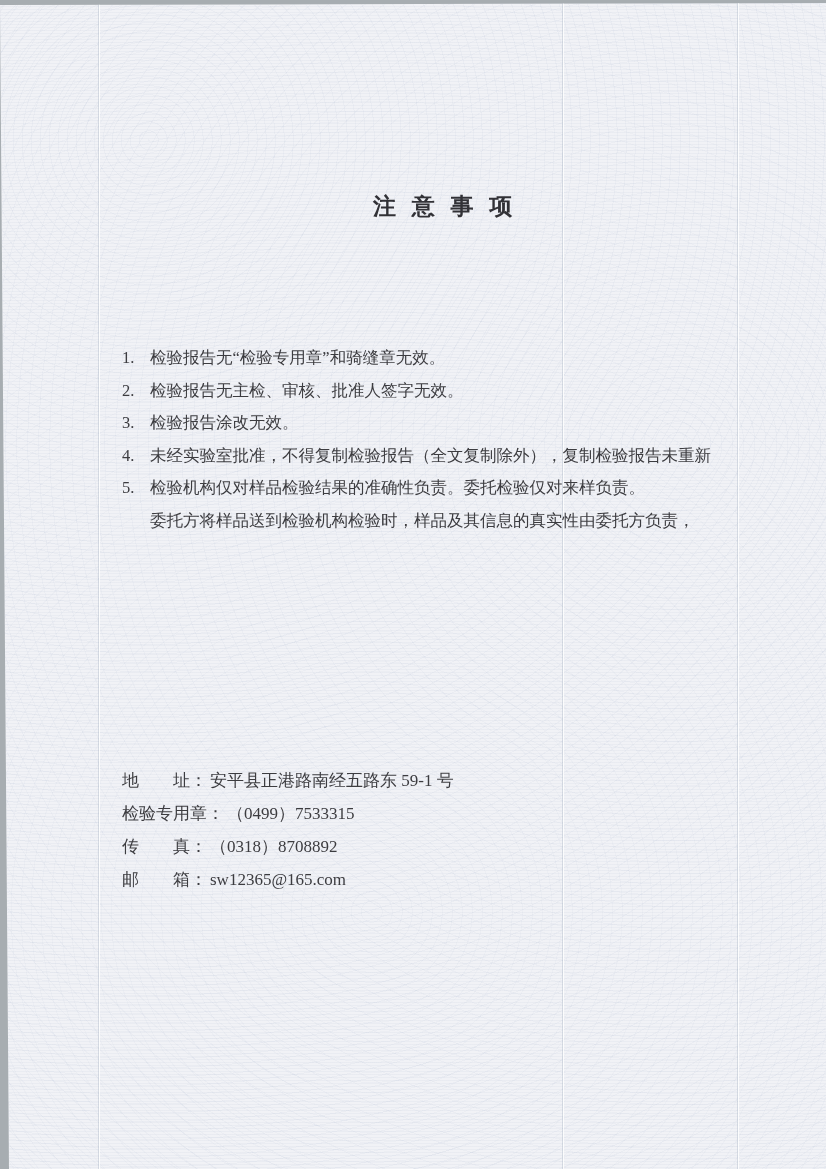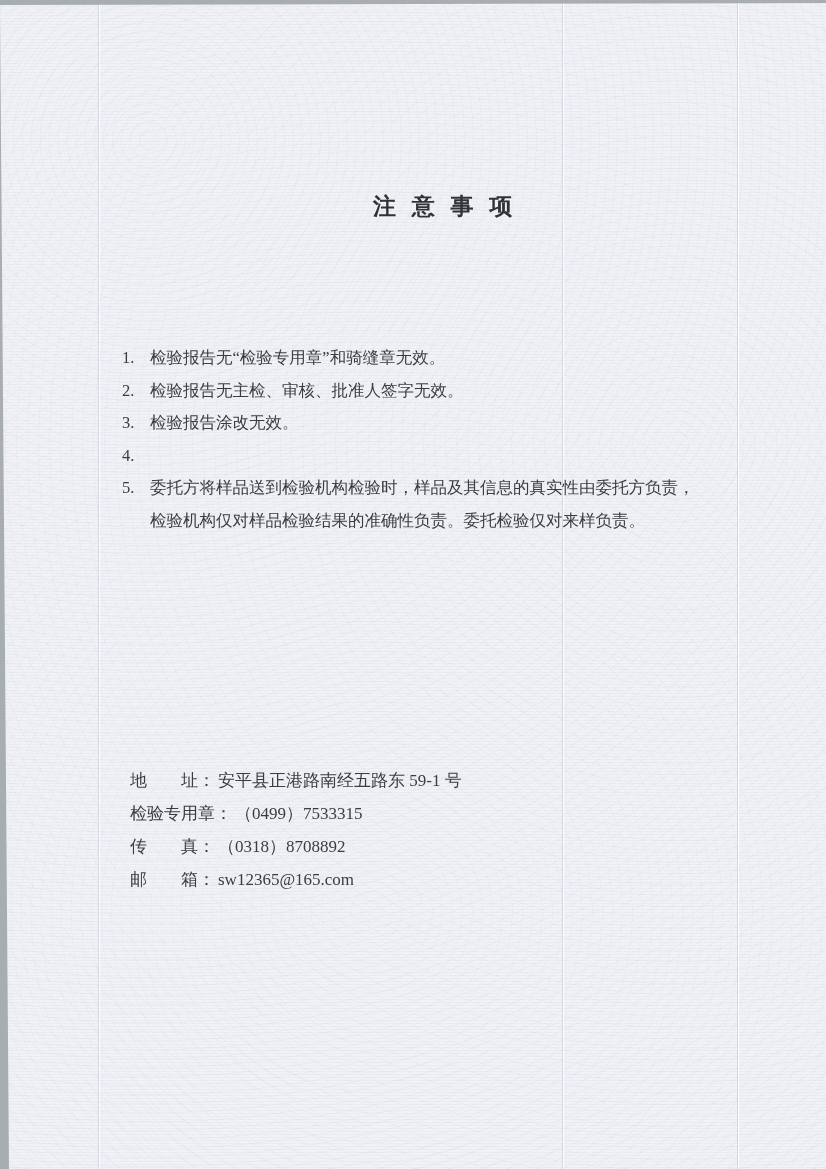--- a/index.html
+++ b/index.html
@@ -45,21 +45,21 @@
   .notes{
     position:absolute;left:122px;top:342px;width:610px;
     font-size:16.5px;line-height:32.5px;
   }
   .note{display:flex;align-items:flex-start}
   .num{flex:0 0 28px;width:28px}
   .note-lines{flex:1 1 auto}
   .nline{white-space:nowrap}
 
   .contact{
-    position:absolute;left:130px;top:764px;
+    position:absolute;left:122px;top:764px;
     font-size:17px;line-height:33px;
   }
   .contact-line{white-space:nowrap}
   .cvalue{margin-left:3px}
 </style>
 </head>
 <body>
 
 <div class="paper">
   <div class="texture"></div>
@@ -84,27 +84,28 @@
     </div>
     <div class="note">
       <span class="num">3.</span>
       <div class="note-lines">
         <div class="nline">检验报告涂改无效。</div>
       </div>
     </div>
     <div class="note">
       <span class="num">4.</span>
       <div class="note-lines">
+        <div class="nline">未经实验室批准，不得复制检验报告（全文复制除外），复制检验报告未重新</div>
       </div>
     </div>
     <div class="note">
       <span class="num">5.</span>
       <div class="note-lines">
+        <div class="nline">检验机构仅对样品检验结果的准确性负责。委托检验仅对来样负责。</div>
         <div class="nline">委托方将样品送到检验机构检验时，样品及其信息的真实性由委托方负责，</div>
-        <div class="nline">检验机构仅对样品检验结果的准确性负责。委托检验仅对来样负责。</div>
       </div>
     </div>
   </div>
 
   <div class="contact">
     <div class="contact-line">
       <span class="clabel">地　　址：</span><span class="cvalue">安平县正港路南经五路东 59-1 号</span>
     </div>
     <div class="contact-line">
       <span class="clabel">检验专用章：</span><span class="cvalue">（0499）7533315</span>

